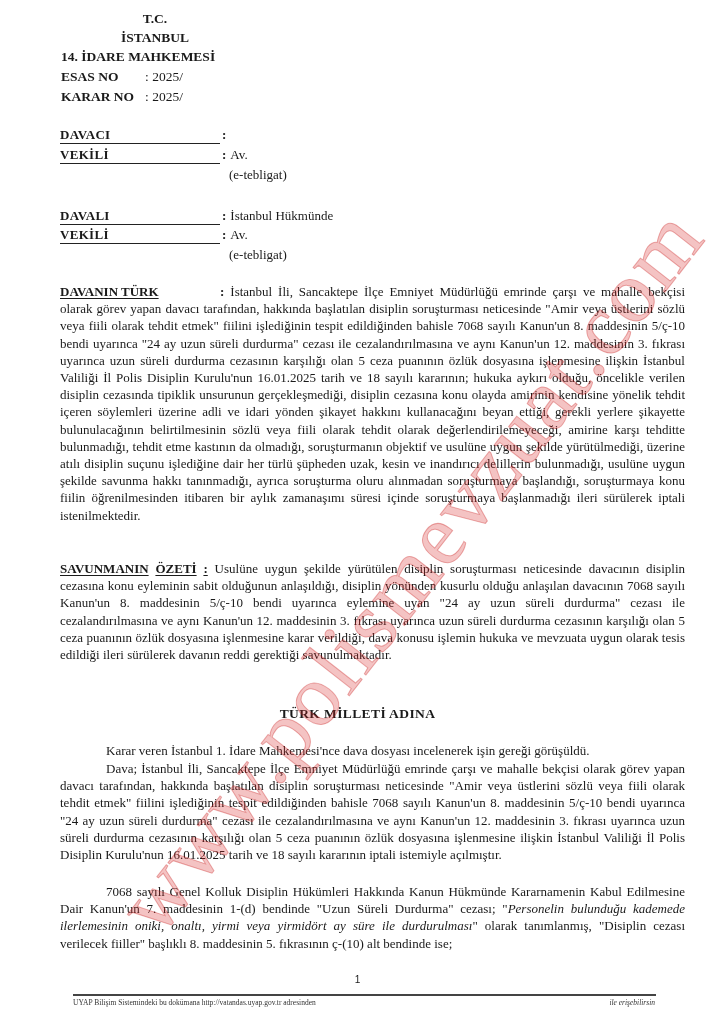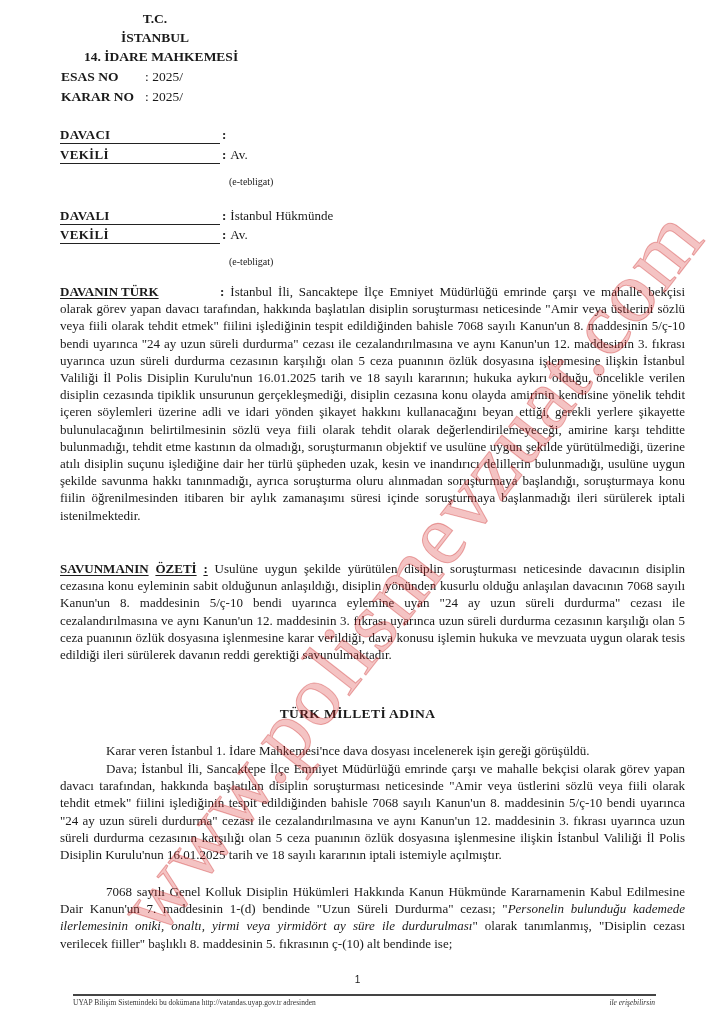--- a/index.html
+++ b/index.html
@@ -6,21 +6,21 @@
     body {
       width: 715px; height: 1024px; position: relative; overflow: hidden;
       font-family: "Liberation Serif", serif; color: #1a1a1a;
     }
     .page { position: absolute; left: 0; top: 0; width: 715px; height: 1024px; }
     .hdr { position: absolute; font-weight: bold; font-size: 13.5px; line-height: 18px; }
     .hdr-center { text-align: center; }
     .row { position: absolute; left: 60px; font-size: 13px; line-height: 17px; }
     .lbl { display: inline-block; font-weight: bold; width: 160px; border-bottom: 1.5px solid #222; letter-spacing: 0.3px; }
     .colon { font-weight: bold; margin-left: 2px; margin-right: 4px; }
-    .sub { position: absolute; left: 229px; font-size: 10px; line-height: 17px; margin-top: 7px; }
+    .sub { position: absolute; left: 229px; font-size: 13px; line-height: 17px; }
     .para {
       position: absolute; left: 60px; width: 625px; font-size: 13px; line-height: 17.2px;
       text-align: justify; text-justify: inter-word;
     }
     .para b.u { text-decoration: underline; text-underline-offset: 2px; }
     .indent { text-indent: 46px; }
     .title-center { position: absolute; left: 0; width: 715px; text-align: center; font-weight: bold; font-size: 13.5px; letter-spacing: 0.4px; }
     .footer-num { position: absolute; top: 974px; left: 0; width: 715px; text-align: center; font-family: "Liberation Sans", sans-serif; font-size: 10px; }
     .footer-line { position: absolute; top: 994px; left: 73px; width: 583px; border-top: 2px solid #444; }
     .footer-left { position: absolute; top: 998px; left: 73px; font-size: 7.5px; color: #333; }
@@ -34,21 +34,21 @@
     }
     i { font-style: italic; }
   </style>
 </head>
 <body>
 
 <div class="page">
 
   <div class="hdr hdr-center" style="left:95px; top:10px; width:120px;">T.C.</div>
   <div class="hdr hdr-center" style="left:95px; top:29px; width:120px;">İSTANBUL</div>
-  <div class="hdr" style="left:61px; top:48px;margin-left:23px;">14. İDARE MAHKEMESİ</div>
+  <div class="hdr" style="left:61px; top:48px;">14. İDARE MAHKEMESİ</div>
   <div class="hdr" style="left:61px; top:68px;">ESAS NO</div>
   <div class="hdr" style="left:145px; top:68px; font-weight:normal;">: 2025/</div>
   <div class="hdr" style="left:61px; top:88px;">KARAR NO</div>
   <div class="hdr" style="left:145px; top:88px; font-weight:normal;">: 2025/</div>
 
   <div class="row" style="top:126px;">
     <span class="lbl">DAVACI</span><span class="colon">:</span><span></span>
   </div>
   <div class="row" style="top:146px;">
     <span class="lbl">VEKİLİ</span><span class="colon">:</span><span>Av.</span>

